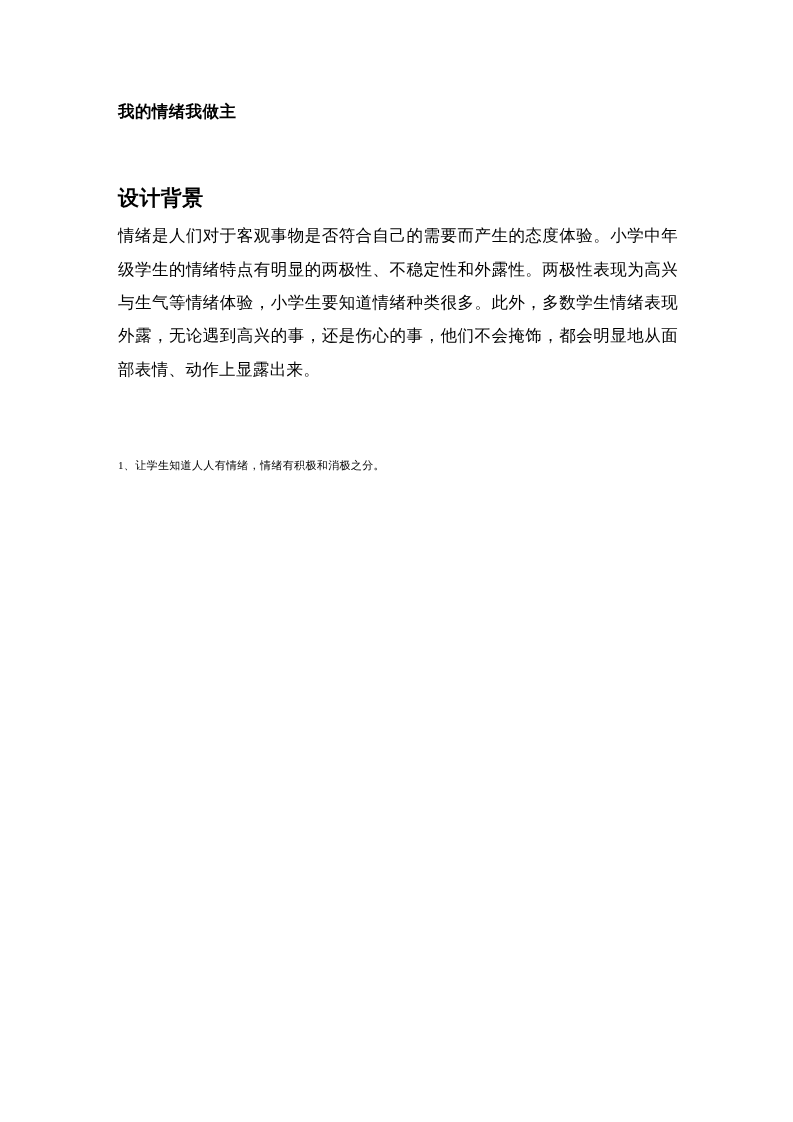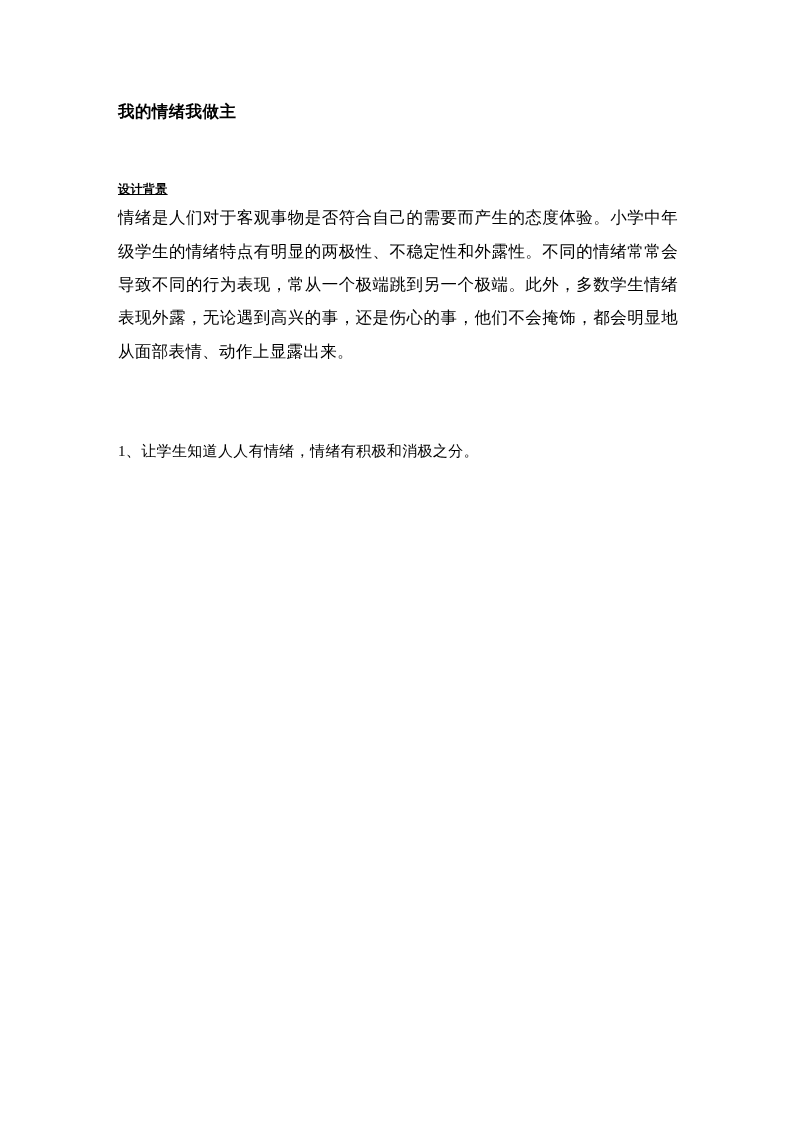--- a/index.html
+++ b/index.html
@@ -29,54 +29,53 @@
   }
   .doc-title {
     font-size: 16.5px;
     line-height: 1.9;
     margin: 0 0 0 0;
     letter-spacing: 0.4px;
   }
   .spacer-lg { height: 50px; }
   .spacer-md { height: 34px; }
   .section-heading {
-    font-size: 12px;
+    font-size: 21px;
     line-height: 2.0;
     margin: 0;
     letter-spacing: 0.4px;
-    text-decoration: underline;
   }
   p.para {
     font-size: 16.5px;
     line-height: 2.02;
     margin: 0;
     text-align: justify;
     text-justify: inter-ideograph;
     letter-spacing: 0.35px;
   }
   .goal-line {
-    font-size: 15px;
+    font-size: 11px;
     line-height: 2.02;
     margin: 0;
     letter-spacing: 0.35px;
   }
 </style>
 </head>
 <body>
 
 <div class="page">
   <div class="content">
 
     <h1 class="doc-title">我的情绪我做主</h1>
 
     <div class="spacer-lg"></div>
 
     <h2 class="section-heading">设计背景</h2>
 
-    <p class="para">情绪是人们对于客观事物是否符合自己的需要而产生的态度体验。小学中年级学生的情绪特点有明显的两极性、不稳定性和外露性。不同的情绪常常会导致不同的行为表现，常从一个极端跳到另一个极端。此外，多数学生情绪表现外露，无论遇到高兴的事，还是伤心的事，他们不会掩饰，都会明显地从面部表情、动作上显露出来。</p>
+    <p class="para">情绪是人们对于客观事物是否符合自己的需要而产生的态度体验。小学中年级学生的情绪特点有明显的两极性、不稳定性和外露性。两极性表现为高兴与生气等情绪体验，小学生要知道情绪种类很多。此外，多数学生情绪表现外露，无论遇到高兴的事，还是伤心的事，他们不会掩饰，都会明显地从面部表情、动作上显露出来。</p>
 
     <div class="spacer-md"></div>
 
 
     <div class="spacer-md"></div>
 
 
 
     <p class="goal-line">1、让学生知道人人有情绪，情绪有积极和消极之分。</p>
 

